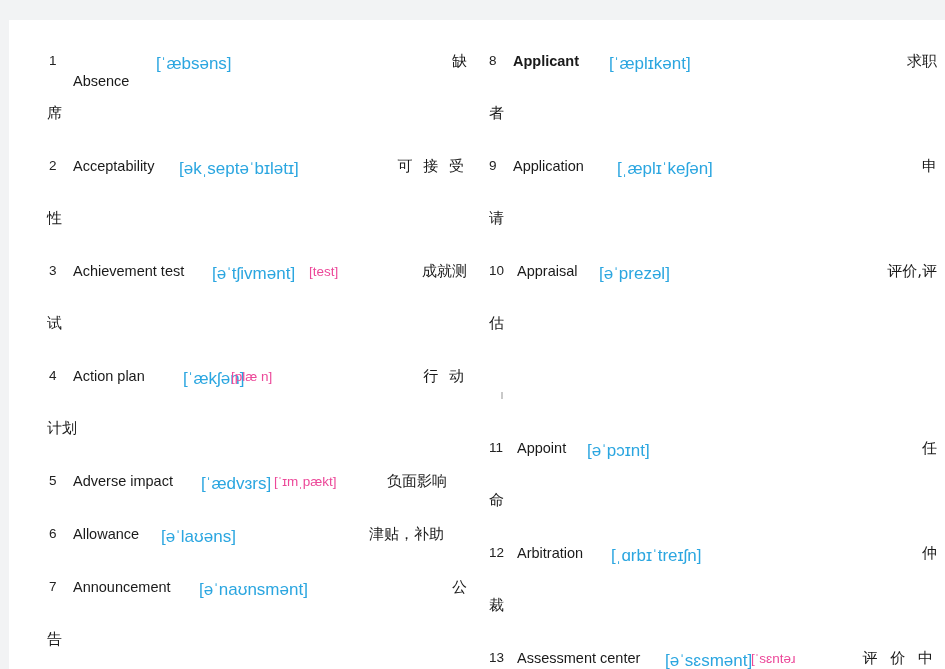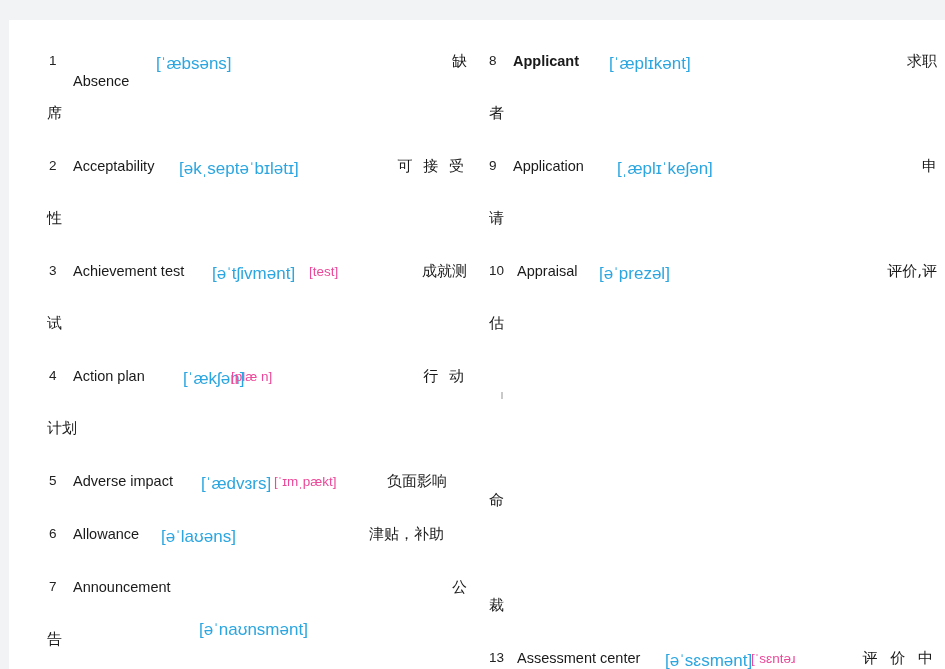--- a/index.html
+++ b/index.html
@@ -145,21 +145,21 @@
     <div class="entry" style="top:506px;">
       <span class="num" style="left:40px;">6</span>
       <span class="term" style="left:64px;">Allowance</span>
       <span class="ipa" style="left:152px;">[əˈlaʊəns]</span>
       <span class="cn" style="left:360px;">津贴，补助</span>
     </div>
 
     <div class="entry" style="top:559px;">
       <span class="num" style="left:40px;">7</span>
       <span class="term" style="left:64px;">Announcement</span>
-      <span class="ipa" style="left:190px;margin-top:40px;">[əˈnaʊnsmənt]</span>
+      <span class="ipa" style="left:190px;">[əˈnaʊnsmənt]</span>
       <span class="cn cn-right">公</span>
     </div>
     <div class="cont" style="top:610px;">告</div>
 
   </div>
 
   <div class="col" id="col-right">
 
     <div class="entry" style="top:33px;">
       <span class="num" style="left:10px;">8</span>
@@ -180,22 +180,34 @@
     <div class="entry" style="top:243px;">
       <span class="num" style="left:10px;">10</span>
       <span class="term" style="left:38px;">Appraisal</span>
       <span class="ipa" style="left:120px;">[əˈprezəl]</span>
       <span class="cn cn-right">评价,评</span>
     </div>
     <div class="cont cont-r" style="top:294px;">估</div>
 
     <span class="speck" style="left:22px; top:372px;"></span>
 
+    <div class="entry" style="top:420px;">
+      <span class="num" style="left:10px;">11</span>
+      <span class="term" style="left:38px;">Appoint</span>
+      <span class="ipa" style="left:108px;">[əˈpɔɪnt]</span>
+      <span class="cn cn-right">任</span>
+    </div>
     <div class="cont cont-r" style="top:471px;">命</div>
 
+    <div class="entry" style="top:525px;">
+      <span class="num" style="left:10px;">12</span>
+      <span class="term" style="left:38px;">Arbitration</span>
+      <span class="ipa" style="left:132px;">[ˌɑrbɪˈtreɪʃn]</span>
+      <span class="cn cn-right">仲</span>
+    </div>
     <div class="cont cont-r" style="top:576px;">裁</div>
 
     <div class="entry" style="top:630px;">
       <span class="num" style="left:10px;">13</span>
       <span class="term" style="left:38px;">Assessment center</span>
       <span class="ipa" style="left:186px;">[əˈsɛsmənt]</span>
       <span class="ipa2" style="left:272px;">[ˈsɛntəɹ</span>
       <span class="cn cn-right" style="letter-spacing:4px;">评 价 中</span>
     </div>
 

